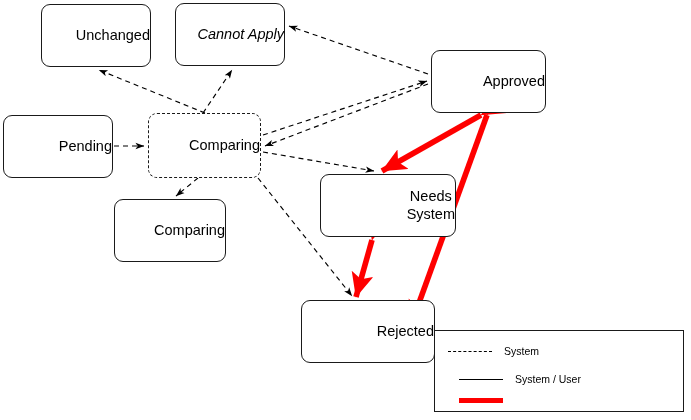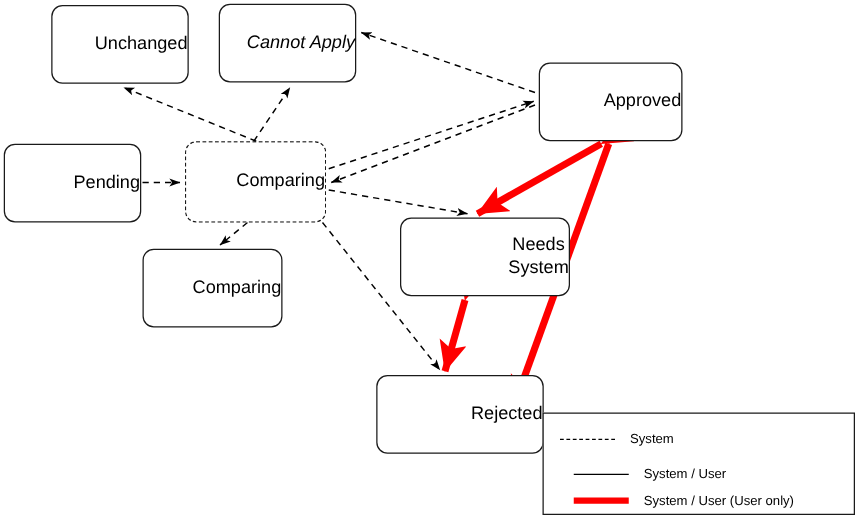--- a/index.html
+++ b/index.html
@@ -187,18 +187,17 @@
       <span class="legend-sample ls-solid">
           <i></i>
         </span>
       <span class="legend-label">System / User</span>
     </div>
 
     <div class="legend-row" style="left:24px; top:62px;">
       <span class="legend-sample ls-red">
           <i></i>
         </span>
-      <span class="legend-label">System / User (User only)</span>
     </div>
 
   </div>
 
 </div>
 
 </body></html>

